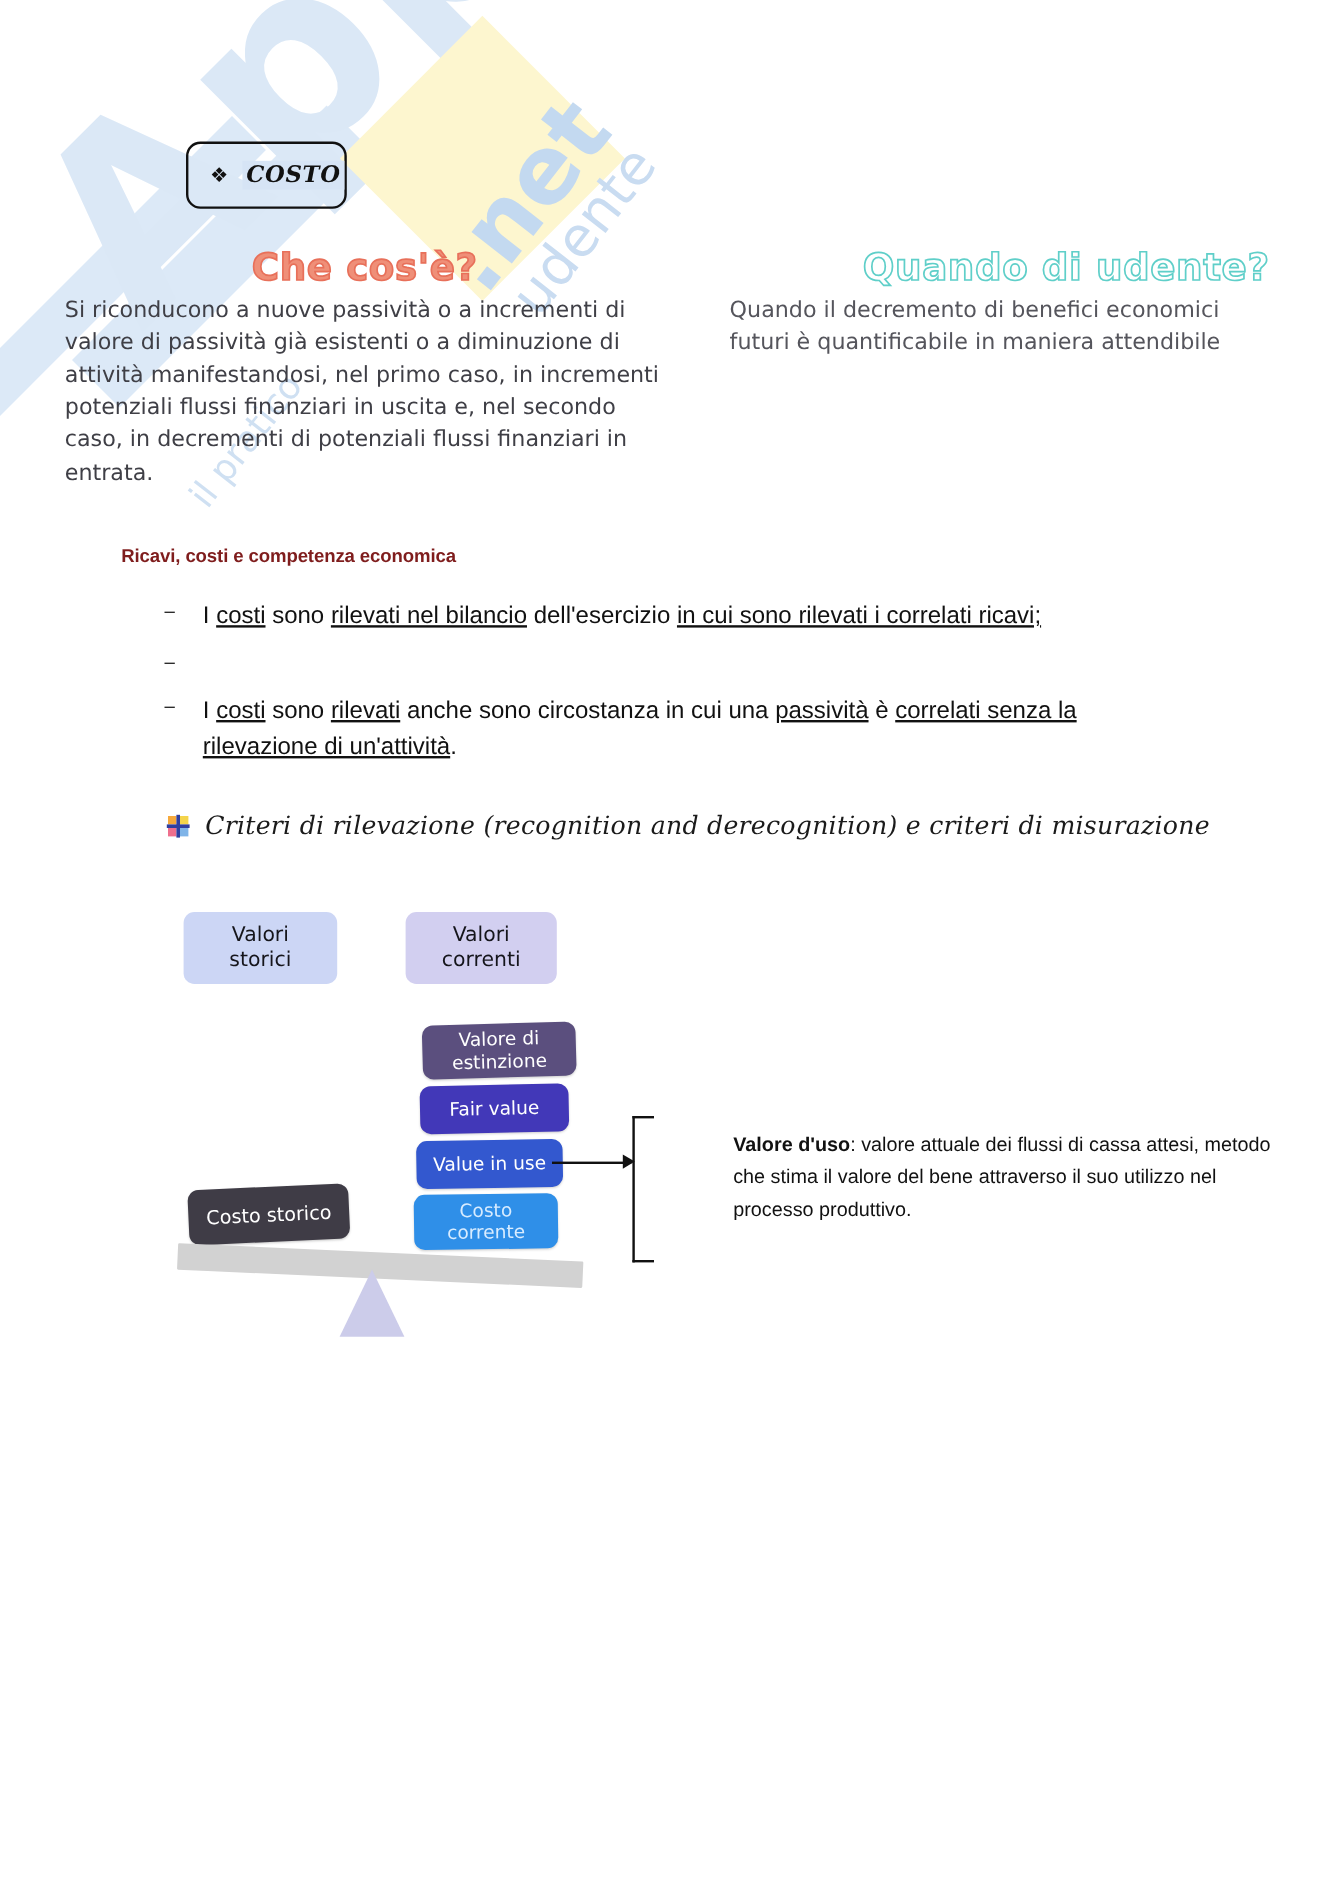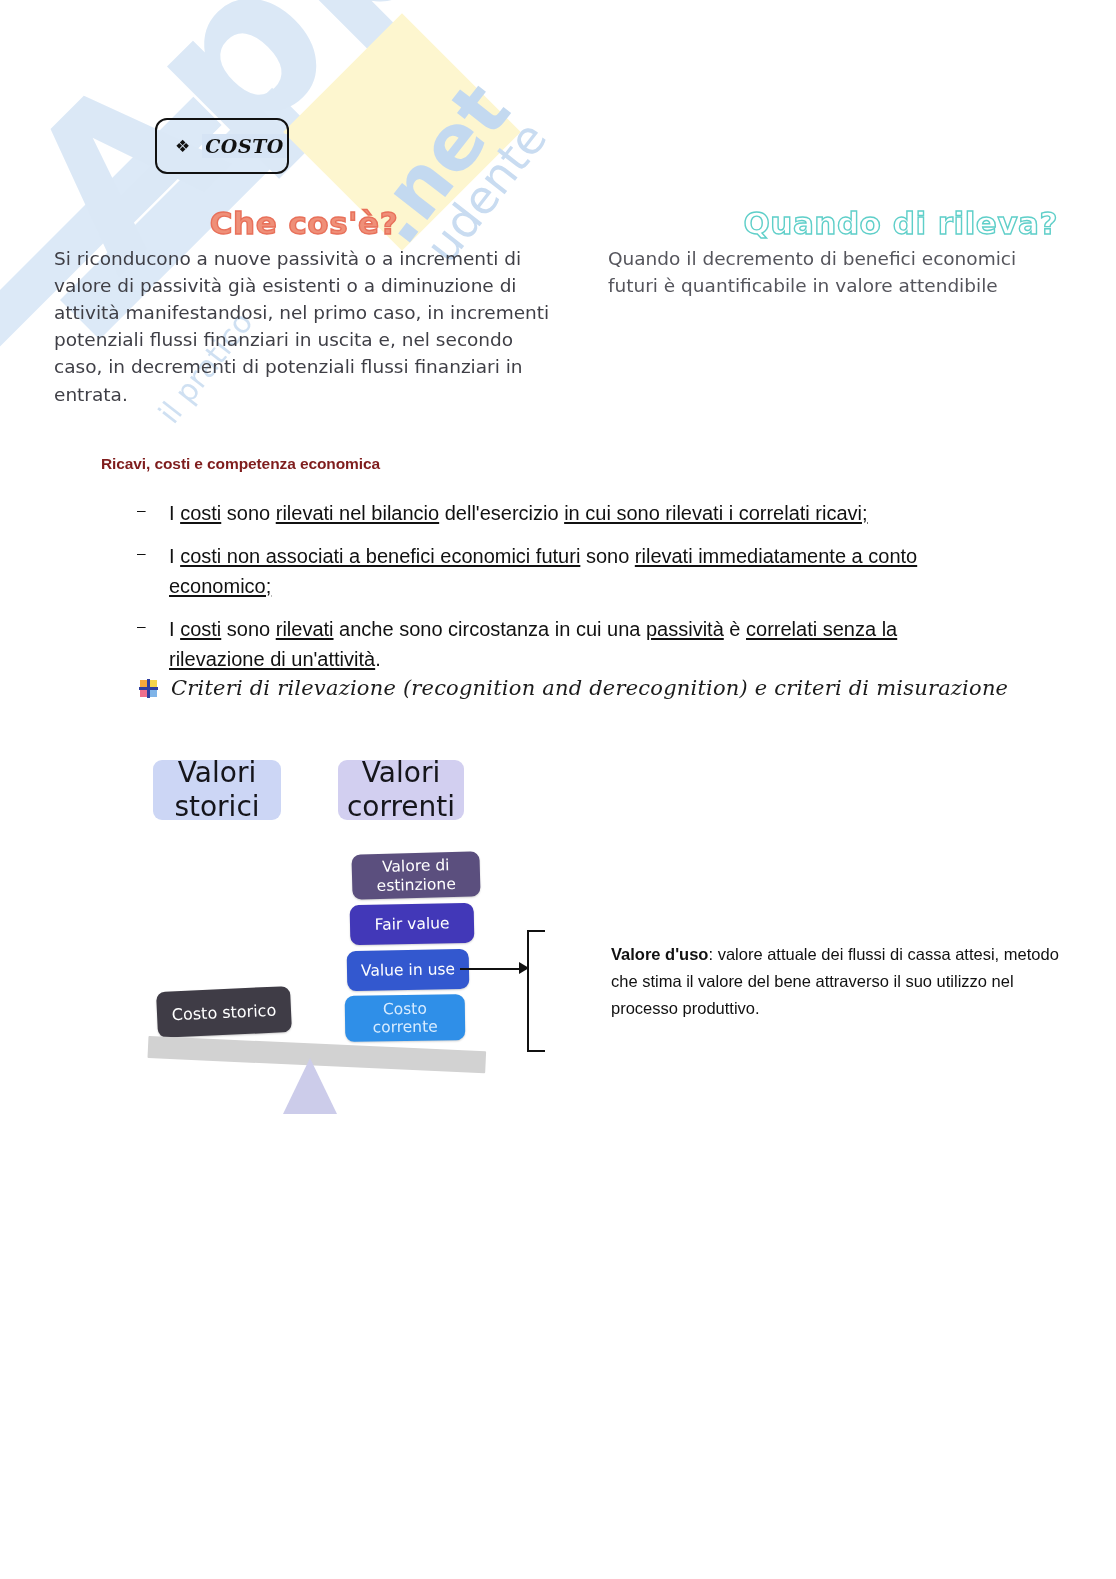--- a/index.html
+++ b/index.html
@@ -111,21 +111,21 @@
     font-family:"DejaVu Serif", serif;font-style:italic;
     font-size:21px;color:#1b1b1b;letter-spacing:.2px;white-space:nowrap;
   }
 
   
   .diagram{position:absolute;left:0;top:740px;width:1116px;height:400px;}
 
   .cat-box{
     position:absolute;border-radius:9px;display:flex;flex-direction:column;
     align-items:center;justify-content:center;
-    font-family:"DejaVu Sans", sans-serif;font-size:28px;color:#15151b;
+    font-family:"DejaVu Sans", sans-serif;font-size:17px;color:#15151b;
     line-height:1.22;
   }
   .cat-storici{left:153px;top:20px;width:128px;height:60px;background:#ccd6f5;}
   .cat-correnti{left:338px;top:20px;width:126px;height:60px;background:#d2cff0;}
 
   .stack-box{
     position:absolute;border-radius:9px;color:#ffffff;
     font-family:"DejaVu Sans", sans-serif;font-size:15.5px;
     display:flex;flex-direction:column;align-items:center;justify-content:center;
     line-height:1.18;text-align:center;
@@ -191,34 +191,33 @@
     <span class="bullet">❖</span>
     <span class="tlabel">COSTO</span>
   </div>
 
   <div class="col-left">
     <div class="h-hollow h-coral">Che cos'è?</div>
     <p class="intro-p">Si riconducono a nuove passività o a incrementi di valore di passività già esistenti o a diminuzione di attività manifestandosi, nel primo caso, in incrementi potenziali flussi finanziari in uscita e, nel secondo caso, in decrementi di potenziali flussi finanziari in entrata.</p>
   </div>
 
   <div class="col-right">
-    <div class="h-hollow h-teal">Quando di rileva?</div>
-    <p class="intro-p right">Quando il decremento di benefici economici futuri è quantificabile in valore attendibile</p>
+    <div class="h-hollow h-teal">Quando di udente?</div>
+    <p class="intro-p right">Quando il decremento di benefici economici futuri è quantificabile in maniera attendibile</p>
   </div>
 
   <div class="subhead">Ricavi, costi e competenza economica</div>
 
   <div class="dash-list" id="bullet-list">
       <div class="dash-row">
         <span class="dash">–</span>
         <span class="txt"><span>I </span><span class="u">costi</span><span> sono </span><span class="u">rilevati nel bilancio</span><span> dell'esercizio </span><span class="u">in cui sono rilevati i correlati ricavi;</span></span>
       </div>
       <div class="dash-row">
         <span class="dash">–</span>
-        <span class="txt"><span>I </span><span class="u">costi non associati a benefici economici futuri</span><span> sono </span><span class="u">rilevati immediatamente a conto economico;</span></span>
       </div>
       <div class="dash-row">
         <span class="dash">–</span>
         <span class="txt"><span>I </span><span class="u">costi</span><span> sono </span><span class="u">rilevati</span><span> anche sono circostanza in cui una </span><span class="u">passività</span><span> è </span><span class="u">correlati senza la rilevazione di un'attività</span><span>.</span></span>
       </div>
     </div>
 
   <div class="criteri">
     <span class="cri-icon">
       <i class="q1"></i>

